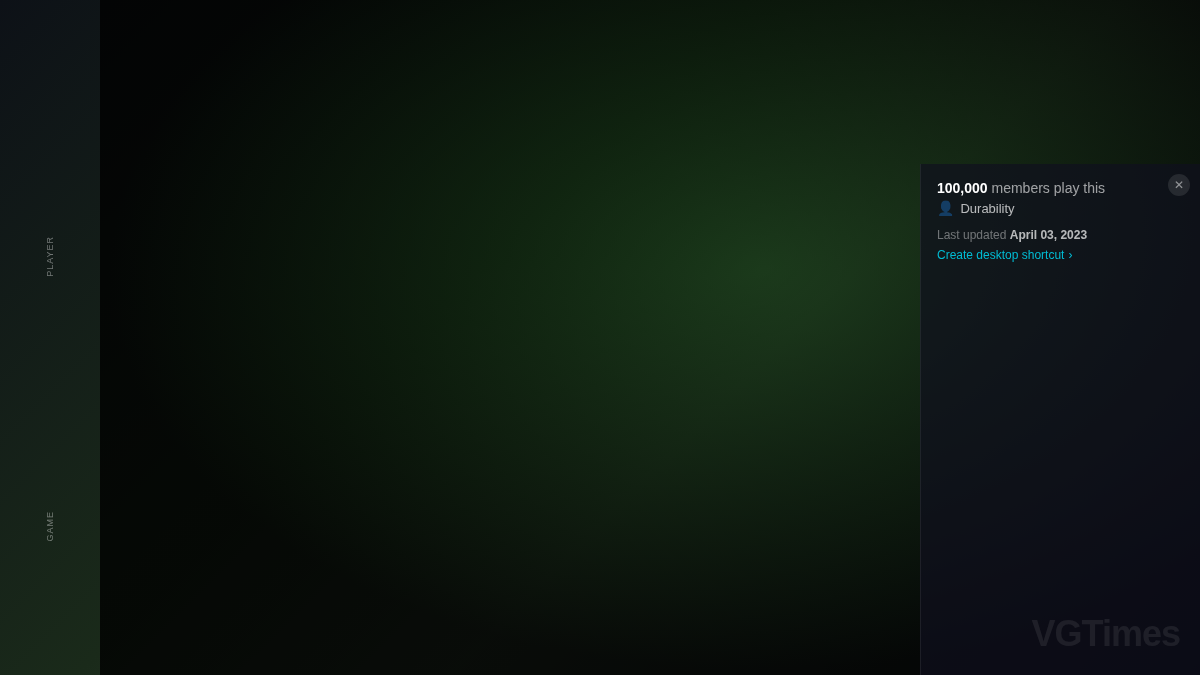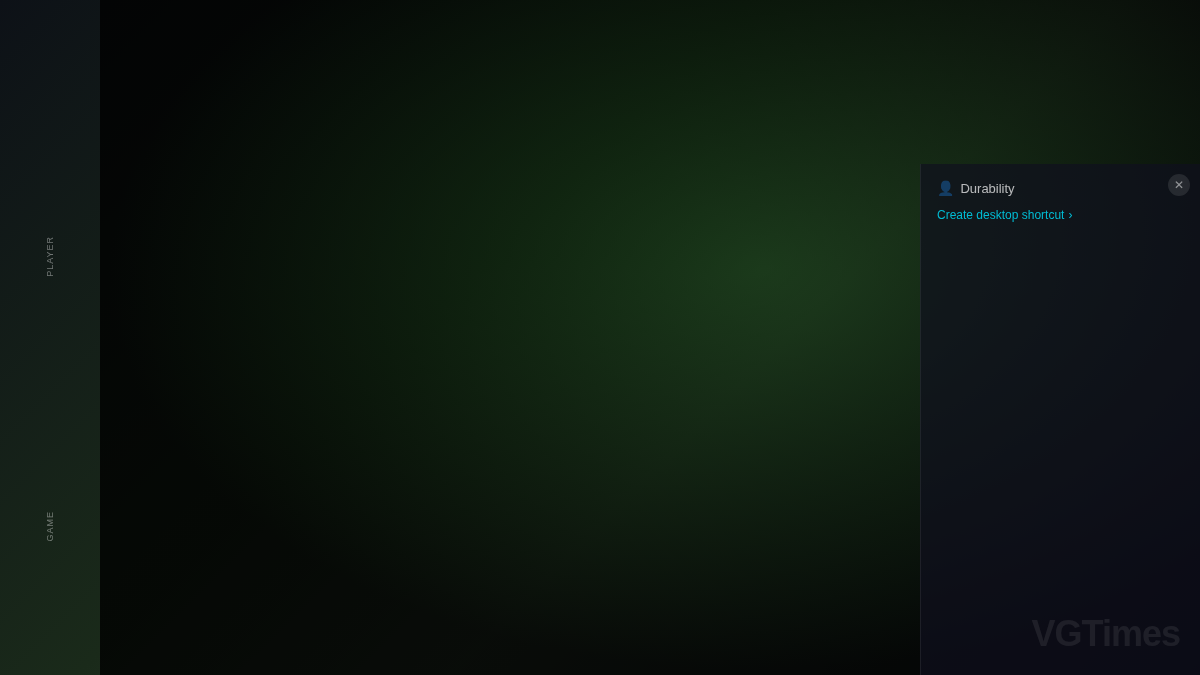--- a/index.html
+++ b/index.html
@@ -828,24 +828,32 @@
                 </div>
               </div>
             </div>
           </div>
 
         </div>
 
         <div class="info-panel">
           <div class="info-panel-close">✕</div>
           <div class="info-content">
+            <div class="members-count">
+              <strong>100,000</strong>
+              <span> </span><span>members play this</span>
+            </div>
             <div class="creator-row">
               <span class="creator-icon">👤</span>
               <span class="creator-name">Durability</span>
             </div>
+            <div class="last-updated">
+              <span>Last updated</span>
+              <strong> <span>April 03, 2023</span></strong>
+            </div>
             <div class="desktop-shortcut">
               <span>Create desktop shortcut</span>
               <span>›</span>
             </div>
           </div>
         </div>
       </div>
     </div>
   </div>
 

